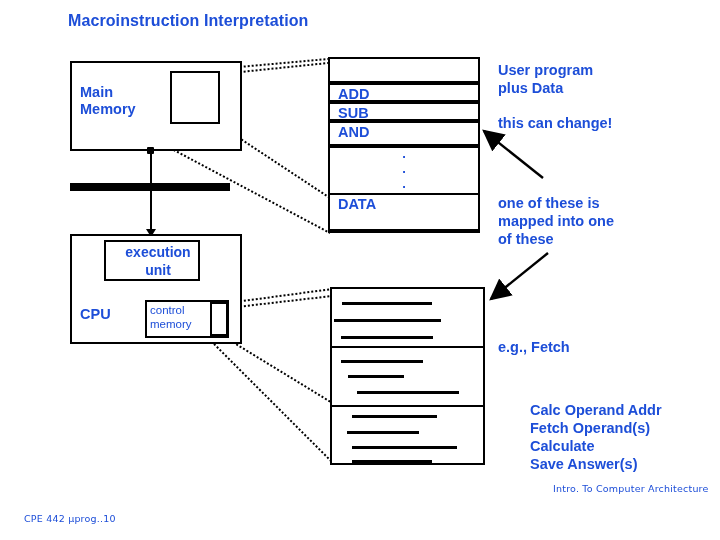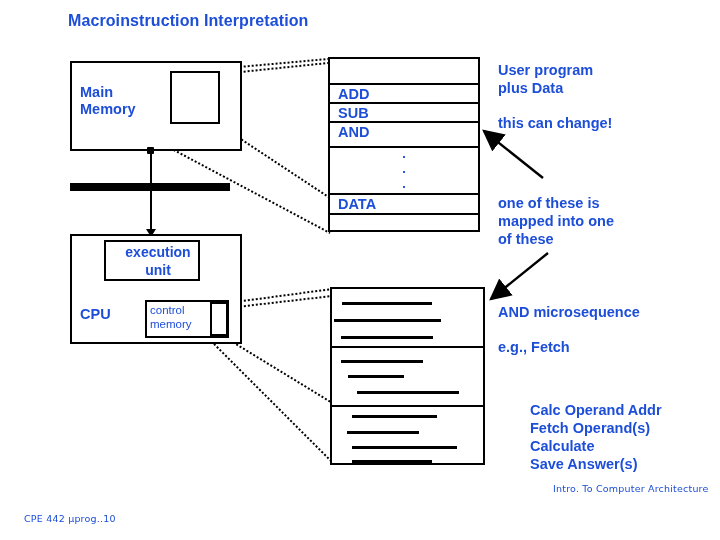--- a/index.html
+++ b/index.html
@@ -115,35 +115,35 @@
   }
   #cm-inner-box { left: 210px; top: 302px; width: 18px; height: 34px; }
 
   
   #instr-box { left: 328px; top: 57px; width: 152px; height: 175px; }
   .instr-row {
     position: absolute;
     left: 328px;
     width: 152px;
     box-sizing: border-box;
-    border-bottom: 2px solid #000000;
+    border-bottom: 4px solid #000000;
   }
   .instr-row span {
     position: absolute;
     left: 10px;
     top: 1px;
     font-size: 14.5px;
     font-weight: bold;
   }
   #instr-row-0 { top: 57px; height: 28px; }
   #instr-row-1 { top: 85px; height: 19px; }
   #instr-row-2 { top: 104px; height: 19px; }
   #instr-row-3 { top: 123px; height: 25px; }
   #instr-row-4 { top: 142px; height: 53px; border-bottom: 2px solid #000; }
-  #instr-row-5 { top: 195px; height: 20px; }
+  #instr-row-5 { top: 195px; height: 38px; }
   #instr-dots {
     position: absolute;
     left: 328px;
     top: 146px;
     width: 152px;
     text-align: center;
     font-size: 13px;
     font-weight: bold;
     line-height: 15px;
     white-space: pre-line;
@@ -296,21 +296,20 @@
     <line x1="543" y1="178" x2="484" y2="131" stroke="#000" stroke-width="2.4" marker-end="url(#ah)"></line>
     <line x1="548" y1="253" x2="491" y2="299" stroke="#000" stroke-width="2.4" marker-end="url(#ah)"></line>
   </svg>
 
   <div class="note" id="note-user-program">User program
 plus Data</div>
   <div class="note" id="note-one-of-these">one of these is
 mapped into one
 of these</div>
   <div class="note" id="note-this-can-change">this can change!</div>
-  <div class="note" id="note-and-microsequence">AND microsequence</div>
   <div class="note" id="note-eg-fetch">e.g., Fetch</div>
   <div class="note" id="note-fetch-steps">Calc Operand Addr
 Fetch Operand(s)
 Calculate
 Save Answer(s)</div>
 
   <div class="footer" id="footer-left">CPE 442  µprog..10</div>
   <div class="footer" id="footer-right">Intro. To Computer Architecture</div>
 
 </div>

